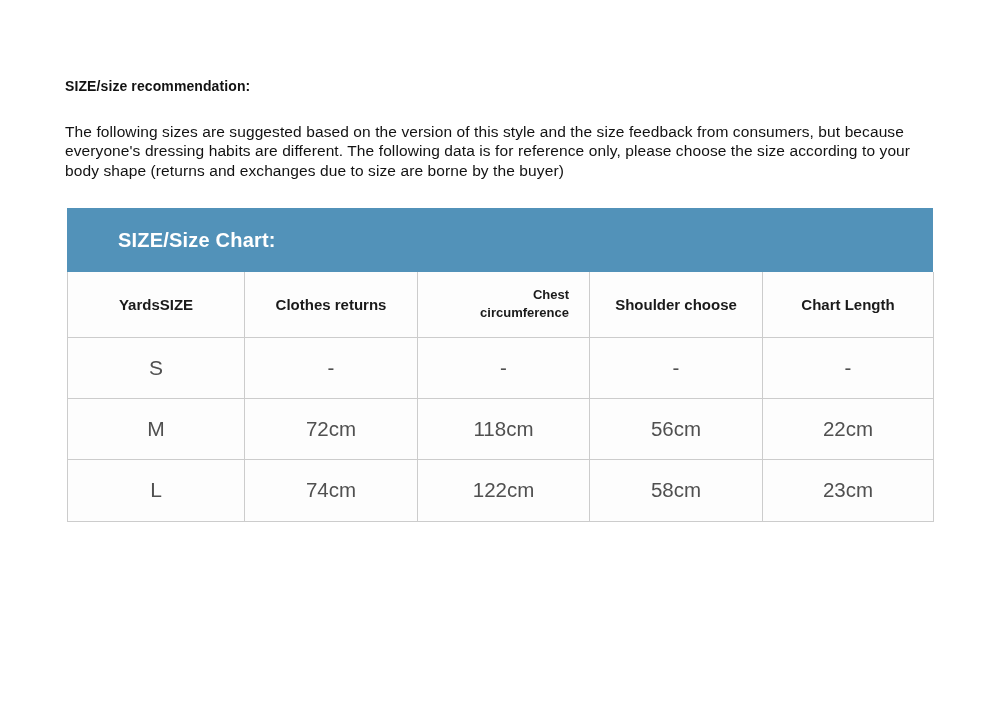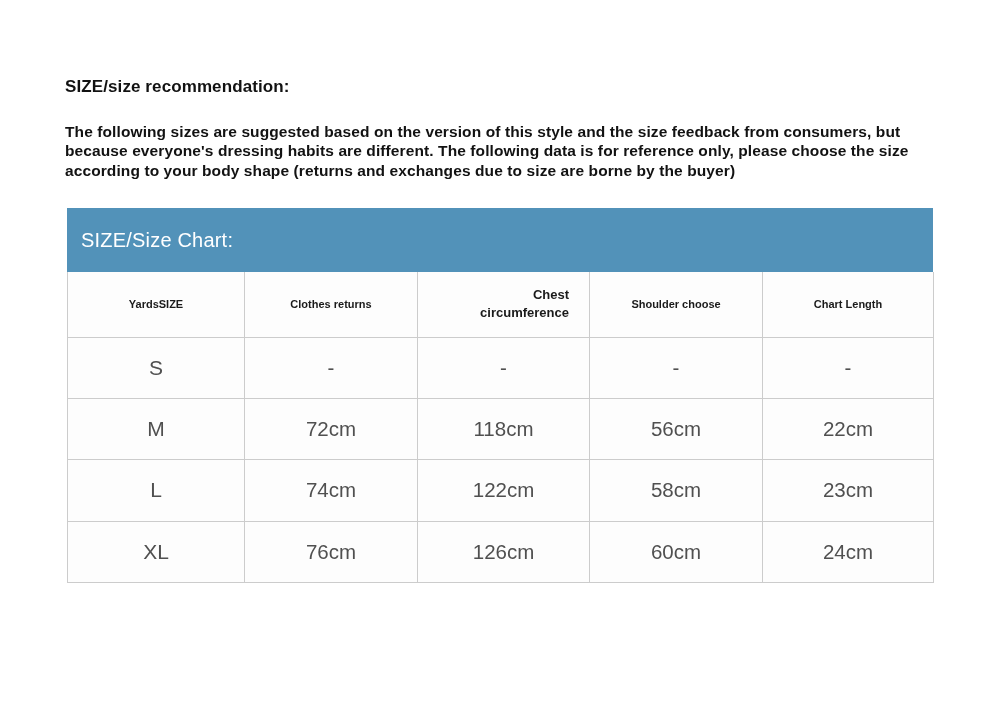--- a/index.html
+++ b/index.html
@@ -12,75 +12,76 @@
     position: relative;
     width: 1000px;
     height: 708px;
     background: #ffffff;
     overflow: hidden;
   }
   .intro-title {
     position: absolute;
     left: 65px;
     top: 78px;
-    font-size: 17px;
+    font-size: 14px;
     line-height: 17px;
     font-weight: bold;
     color: #121212;
     letter-spacing: 0.1px;
   }
   .intro-paragraph {
     position: absolute;
     left: 65px;
     top: 122px;
     width: 874px;
     font-size: 15.5px;
     line-height: 19.3px;
-    font-weight: bold;
+    font-weight: normal;
     color: #121212;
     letter-spacing: 0.1px;
   }
   .chart-banner {
     position: absolute;
     left: 67px;
     top: 208px;
     width: 866px;
     height: 64px;
     background: #5292B9;
     box-sizing: border-box;
     display: flex;
     align-items: center;
     padding-left: 14px;
   }
   .chart-banner-text {
     color: #ffffff;
     font-size: 20px;
-    font-weight: normal;
+    font-weight: bold;
     letter-spacing: 0.2px;
+    margin-left: 37px;
   }
   table.size-table {
     position: absolute;
     left: 67px;
     top: 272px;
     width: 866px;
     border-collapse: collapse;
     table-layout: fixed;
   }
   table.size-table th,
   table.size-table td {
     border: 1px solid #cccccc;
     background: #fdfdfd;
     text-align: center;
     vertical-align: middle;
     padding: 0;
     box-sizing: border-box;
   }
   table.size-table thead th {
     height: 65px;
-    font-size: 11px;
+    font-size: 15px;
     font-weight: bold;
     color: #1a1a1a;
     border-top: none;
   }
   table.size-table thead th.chest-col {
     font-size: 13px;
     text-align: right;
     padding-left: 28px;
     padding-right: 20px;
     line-height: 18px;
@@ -140,23 +141,16 @@
         <td>56cm</td>
         <td>22cm</td>
       </tr>
       <tr>
         <td class="size-col">L</td>
         <td>74cm</td>
         <td>122cm</td>
         <td>58cm</td>
         <td>23cm</td>
       </tr>
-      <tr>
-        <td class="size-col">XL</td>
-        <td>76cm</td>
-        <td>126cm</td>
-        <td>60cm</td>
-        <td>24cm</td>
-      </tr>
     </tbody>
   </table>
 
 </div>
 
 </body></html>

